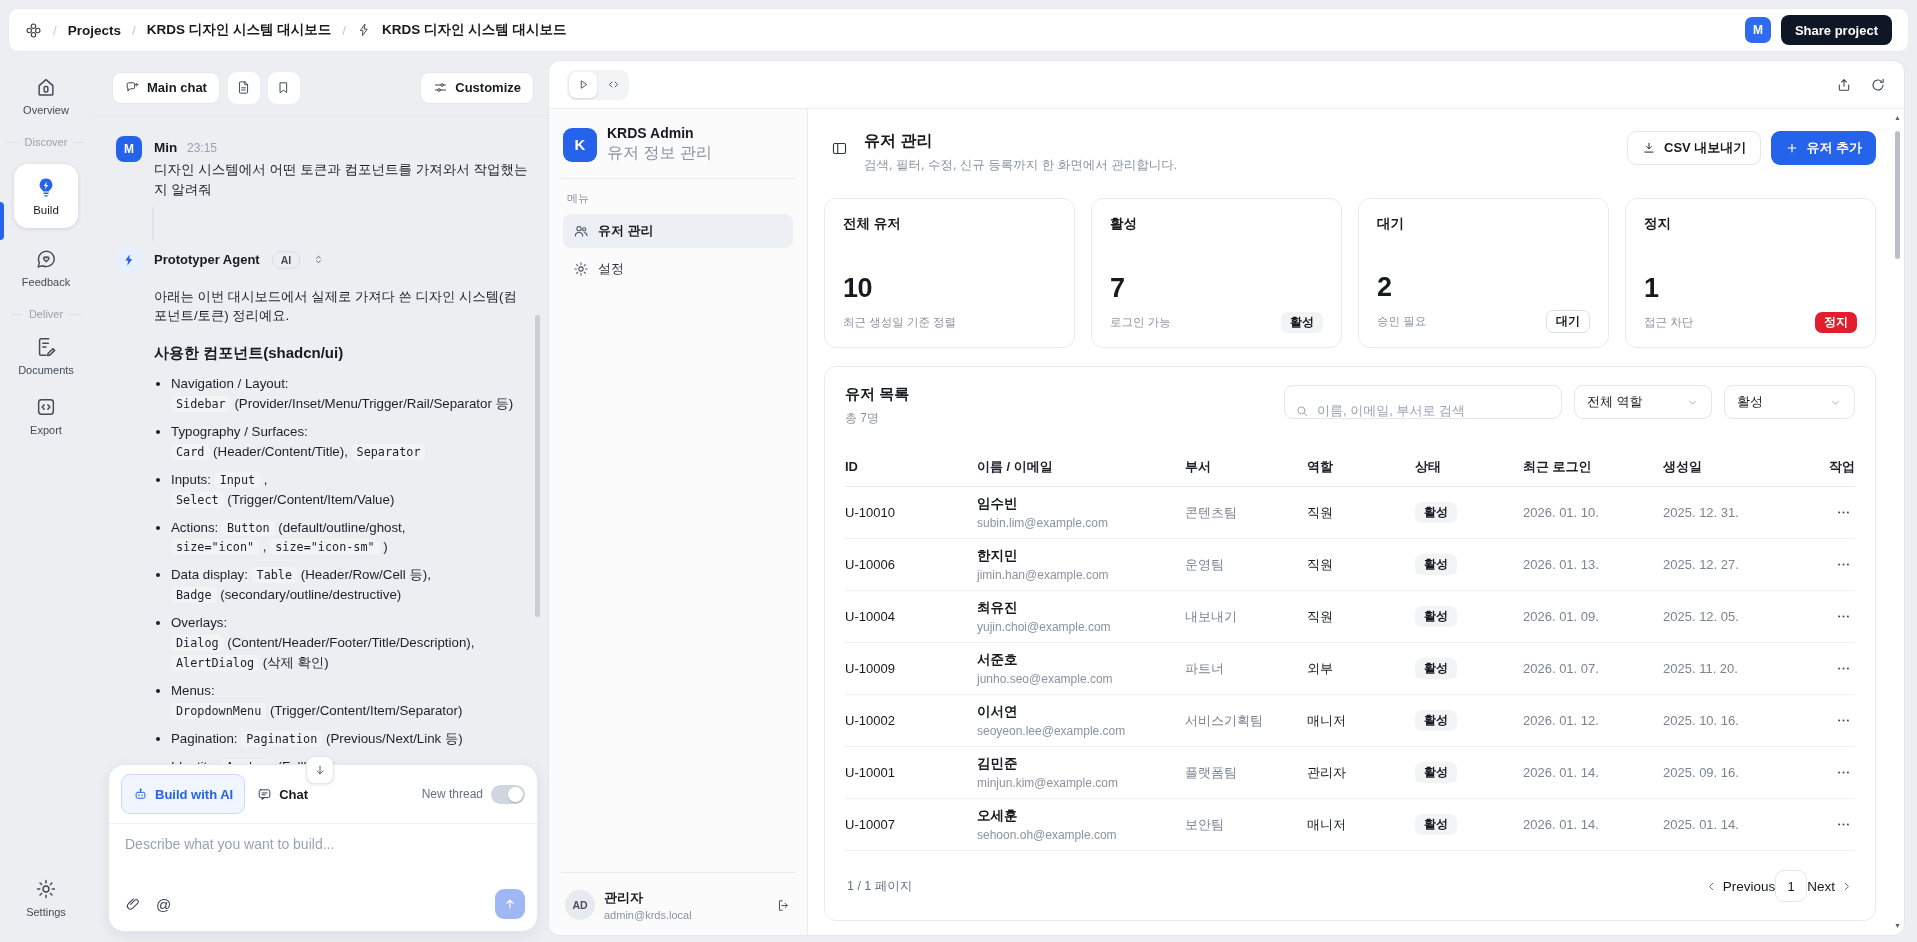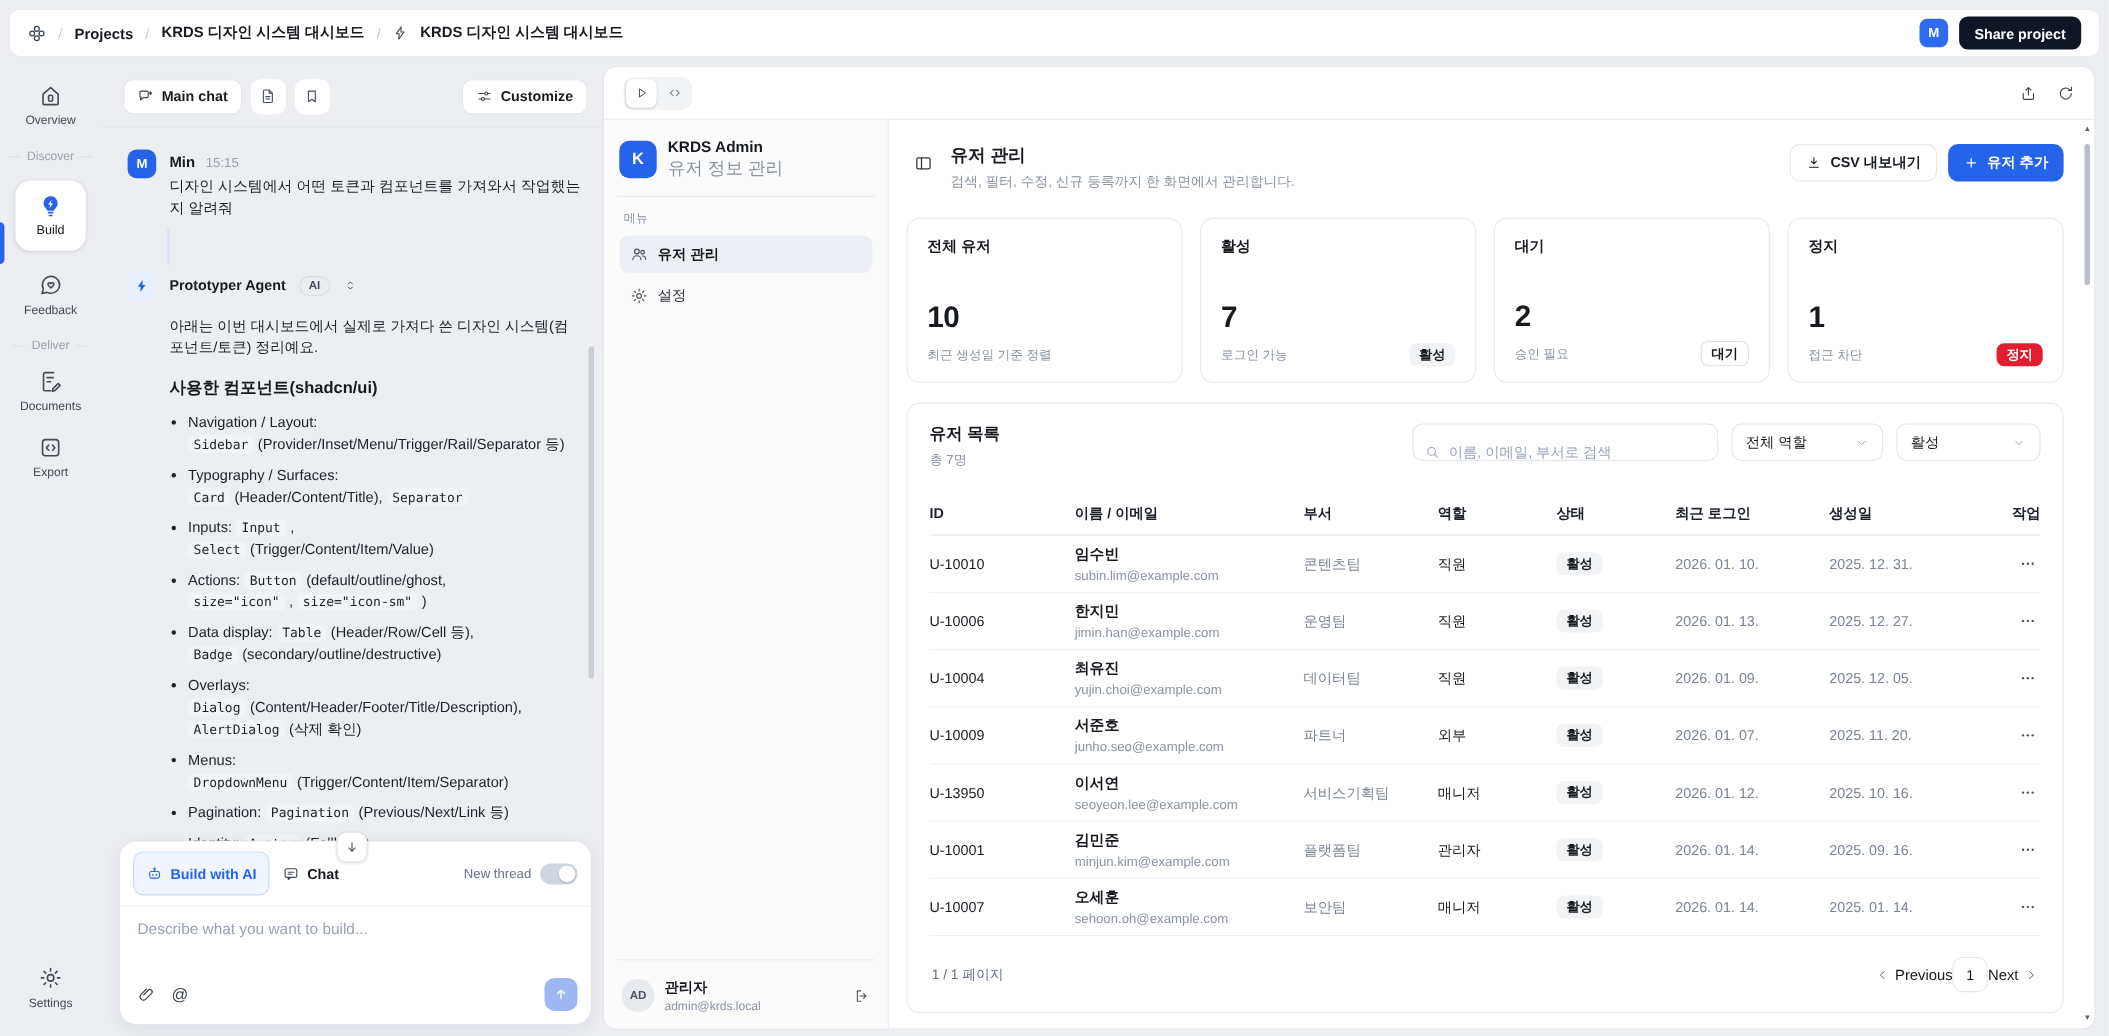--- a/index.html
+++ b/index.html
@@ -291,21 +291,21 @@
     </button>
   </div>
 
   <div class="chat-body">
     <div class="messages">
       <div class="msg">
         <div class="msg-avatar">M</div>
         <div>
           <div class="msg-meta">
             <span>Min</span>
-            <time>15:15</time>
+            <time>23:15</time>
           </div>
           <div class="msg-text">디자인 시스템에서 어떤 토큰과 컴포넌트를 가져와서 작업했는지 알려줘</div>
         </div>
       </div>
       <div class="thread"></div>
       <div class="agent-row">
         <div class="agent-ic">
           <svg viewBox="0 0 24 24">
               <path fill="#2563eb" d="M13.2 2.5 5.6 13h4.6L9.3 21.5 17.6 10.4h-4.8z"></path>
             </svg>
@@ -609,21 +609,21 @@
                       <circle cx="12" cy="12" r="1.7"></circle>
                       <circle cx="19" cy="12" r="1.7"></circle>
                     </svg></button></div>
               </div>
               <div class="trow">
                 <div class="cell cell-id">U-10004</div>
                 <div class="cell">
                   <div class="cell-name">최유진</div>
                   <div class="cell-email">yujin.choi@example.com</div>
                 </div>
-                <div class="cell cell-muted">데이터팀</div>
+                <div class="cell cell-muted">내보내기</div>
                 <div class="cell cell-role">직원</div>
                 <div class="cell"><span class="badge secondary">활성</span></div>
                 <div class="cell cell-muted">2026. 01. 09.</div>
                 <div class="cell cell-muted">2025. 12. 05.</div>
                 <div class="cell cell-actions"><button class="dots-btn"><svg class="ic" viewBox="0 0 24 24">
                       <circle cx="5" cy="12" r="1.7"></circle>
                       <circle cx="12" cy="12" r="1.7"></circle>
                       <circle cx="19" cy="12" r="1.7"></circle>
                     </svg></button></div>
               </div>
@@ -638,21 +638,21 @@
                 <div class="cell"><span class="badge secondary">활성</span></div>
                 <div class="cell cell-muted">2026. 01. 07.</div>
                 <div class="cell cell-muted">2025. 11. 20.</div>
                 <div class="cell cell-actions"><button class="dots-btn"><svg class="ic" viewBox="0 0 24 24">
                       <circle cx="5" cy="12" r="1.7"></circle>
                       <circle cx="12" cy="12" r="1.7"></circle>
                       <circle cx="19" cy="12" r="1.7"></circle>
                     </svg></button></div>
               </div>
               <div class="trow">
-                <div class="cell cell-id">U-13950</div>
+                <div class="cell cell-id">U-10002</div>
                 <div class="cell">
                   <div class="cell-name">이서연</div>
                   <div class="cell-email">seoyeon.lee@example.com</div>
                 </div>
                 <div class="cell cell-muted">서비스기획팀</div>
                 <div class="cell cell-role">매니저</div>
                 <div class="cell"><span class="badge secondary">활성</span></div>
                 <div class="cell cell-muted">2026. 01. 12.</div>
                 <div class="cell cell-muted">2025. 10. 16.</div>
                 <div class="cell cell-actions"><button class="dots-btn"><svg class="ic" viewBox="0 0 24 24">

